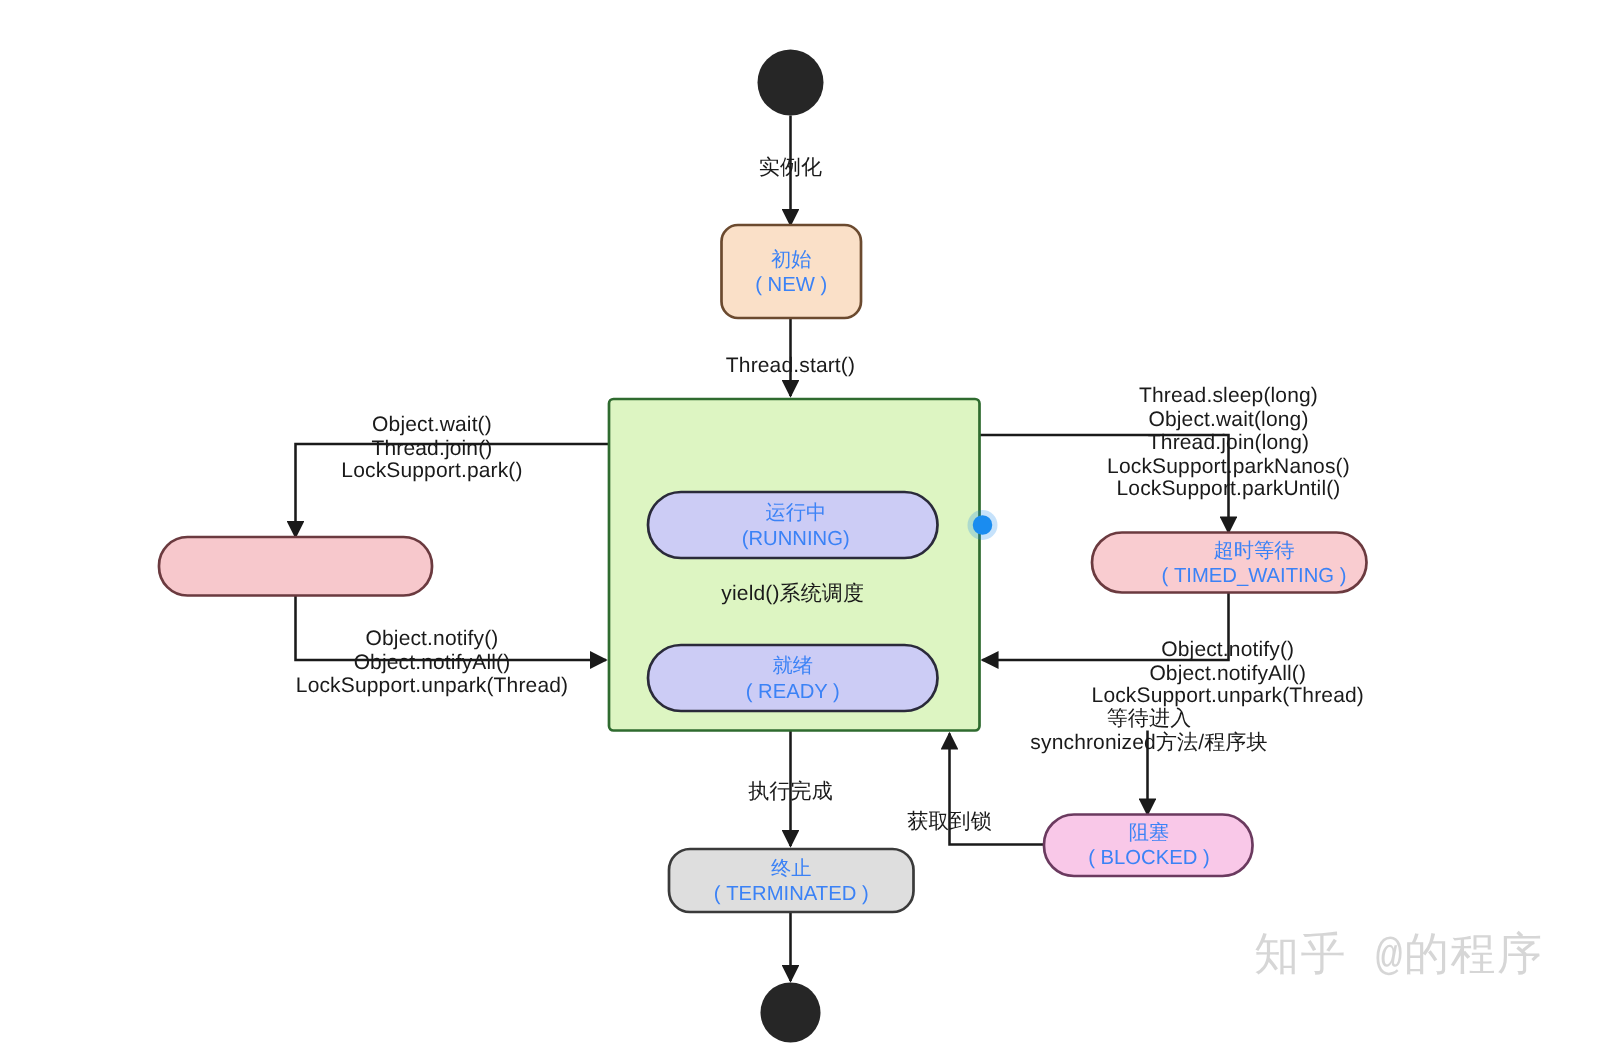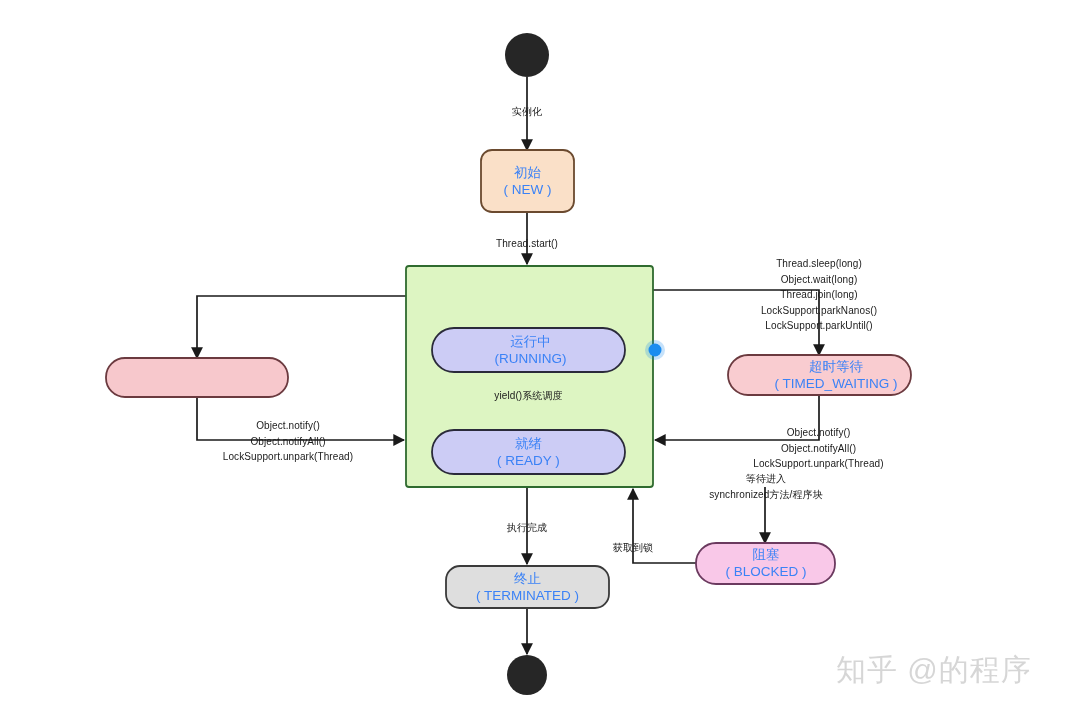--- a/index.html
+++ b/index.html
@@ -18,42 +18,42 @@
   #diagram-svg {
     position: absolute;
     left: 0;
     top: 0;
     width: 1080px;
     height: 704px;
   }
   .edge-label {
     position: absolute;
     font-family: "Liberation Sans", "DejaVu Sans", sans-serif;
-    font-size: 10px;
+    font-size: 14px;
     color: #1a1a1a;
     text-align: center;
     line-height: 15.5px;
     white-space: pre;
     letter-spacing: 0.1px;
   }
   .node-label {
     position: absolute;
     font-family: "Liberation Sans", "DejaVu Sans", sans-serif;
     font-size: 13.5px;
     color: #3b82f6;
     text-align: center;
     line-height: 17px;
     white-space: pre;
     pointer-events: none;
   }
   .watermark {
     position: absolute;
     left: 836px;
-    top: 650px;
-    font-family: Liberation Sans, sans-serif;
+    top: 616px;
+    font-family: Liberation Mono, monospace;
     font-size: 30px;
     color: rgba(120,120,120,0.30);
     letter-spacing: 1px;
     white-space: nowrap;
     user-select: none;
   }
 </style>
 </head>
 <body>
 
@@ -128,20 +128,23 @@
   <div class="node-label" style="left:728px; top:358px; width:216px;"><span>超时等待</span><br><span>( TIMED_WAITING )</span></div>
 
   <div class="node-label" style="left:696px; top:546px; width:140px;"><span>阻塞</span><br><span>( BLOCKED )</span></div>
 
   <div class="node-label" style="left:446px; top:570px; width:163px;"><span>终止</span><br><span>( TERMINATED )</span></div>
 
   <div class="edge-label" style="left:477px; top:104px; width:100px;">实例化</div>
 
   <div class="edge-label" style="left:462px; top:236px; width:130px;">Thread.start()</div>
 
+  <div class="edge-label" style="left:198px; top:275px; width:180px;">Object.wait()
+Thread.join()
+LockSupport.park()</div>
 
   <div class="edge-label" style="left:193px; top:418px; width:190px;">Object.notify()
 Object.notifyAll()
 LockSupport.unpark(Thread)</div>
 
   <div class="edge-label" style="left:677px; top:256px; width:284px;">Thread.sleep(long)
 Object.wait(long)
 Thread.join(long)
 LockSupport.parkNanos()
 LockSupport.parkUntil()</div>

